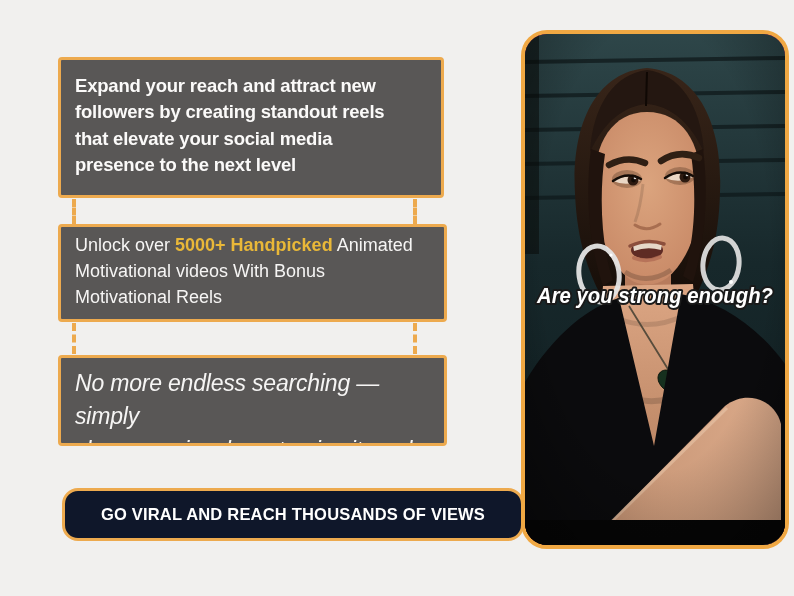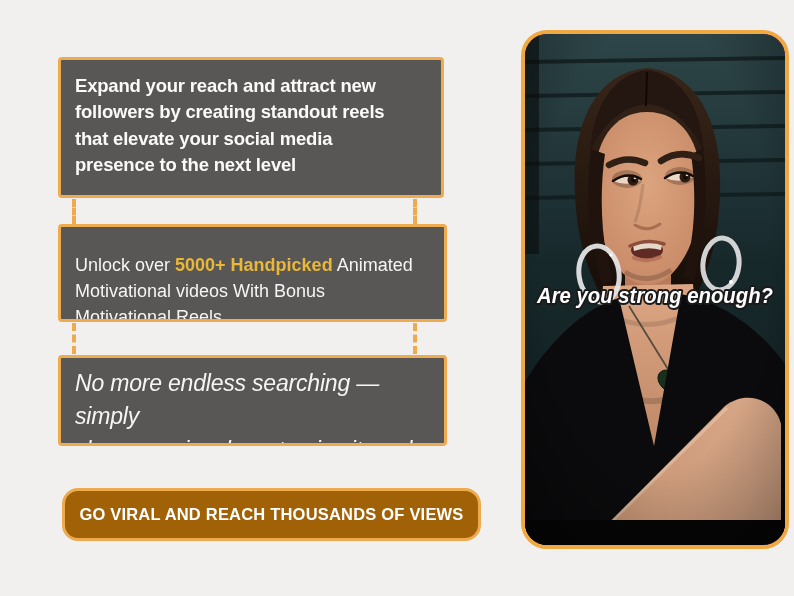--- a/index.html
+++ b/index.html
@@ -8,33 +8,33 @@
     font-family:"Liberation Sans",sans-serif;overflow:hidden;
   }
   .benefit-card{
     position:absolute;box-sizing:border-box;
     background:#595756;border:3px solid #edaa4e;border-radius:4px;
     color:#f6f5f4;overflow:hidden;
   }
   .benefit-card p{margin:0;white-space:pre-line;}
   .card-1{left:58px;top:57px;width:386px;height:141px;padding:13px 14px;}
   .card-1 p{font-weight:700;font-size:18.5px;line-height:1.43;letter-spacing:-0.2px;color:#fbfaf9;}
-  .card-2{left:58px;top:224px;width:389px;height:98px;padding:26px 14px;}
+  .card-2{left:58px;top:224px;width:389px;height:98px;padding:6px 14px;}
   .card-2 p{font-weight:400;font-size:18px;line-height:1.44;}
   .card-3{left:58px;top:355px;width:389px;height:91px;padding:9px 14px;}
   .card-3 p{font-weight:400;font-size:23px;line-height:1.45;letter-spacing:-0.2px;font-style:italic;}
   .hl{color:#e9b838;font-weight:700;}
   .connector{position:absolute;width:0;border-left:4px dashed #edaa4e;}
   .c1a{left:72px;top:199px;height:25px;}
   .c1b{left:413px;top:199px;height:25px;}
   .c2a{left:72px;top:323px;height:31px;}
   .c2b{left:413px;top:323px;height:31px;}
   .cta{
-    position:absolute;left:62px;top:488px;width:419px;height:53px;box-sizing:border-box;
-    background:#a16207;border:3px solid #edaa4e;border-radius:16px;
+    position:absolute;left:62px;top:488px;width:462px;height:53px;box-sizing:border-box;
+    background:#0f172a;border:3px solid #edaa4e;border-radius:16px;
     color:#ffffff;font-family:"Liberation Sans",sans-serif;font-weight:700;font-size:16.5px;
     letter-spacing:0.2px;text-align:center;cursor:pointer;display:flex;align-items:center;justify-content:center;
   }
   .video-card{
     position:absolute;left:521px;top:30px;width:260px;height:511px;
     border:4px solid #f0a843;border-radius:26px;overflow:hidden;background:#be185d;
   }
   .video-card svg{display:block;}
 </style>
 </head>

